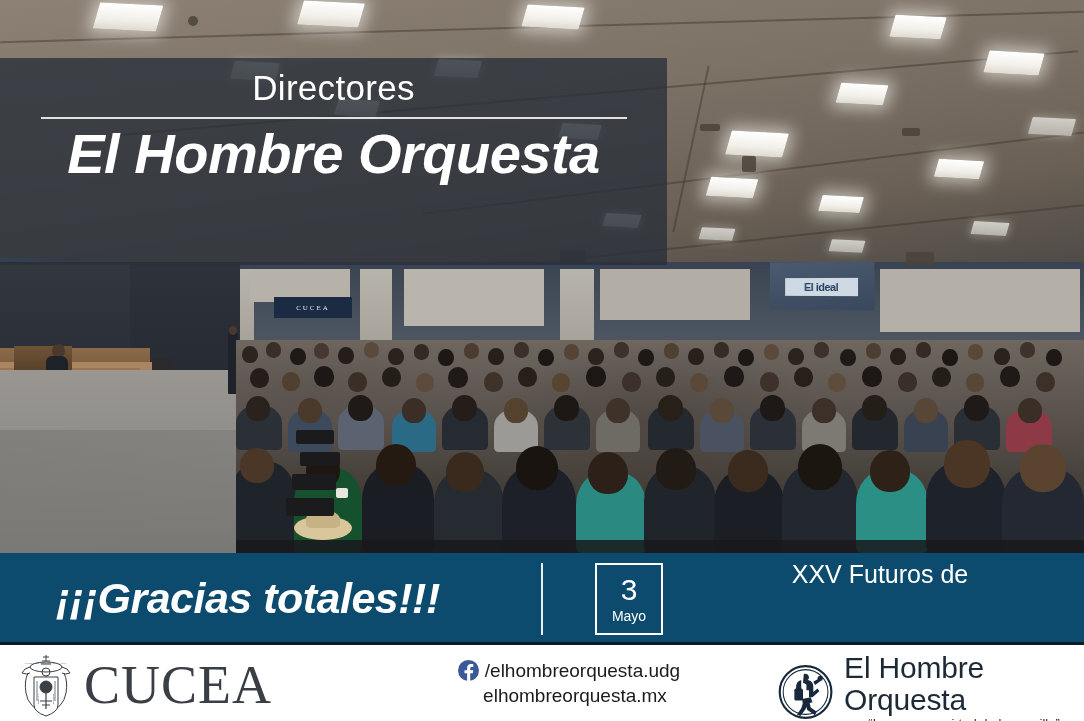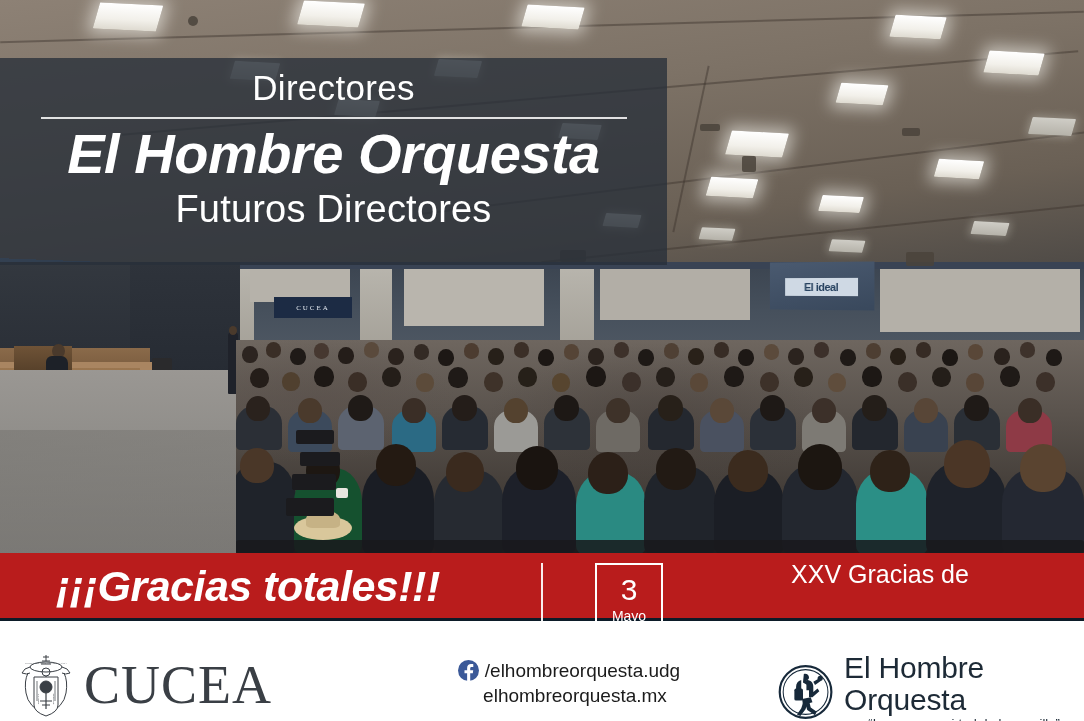--- a/index.html
+++ b/index.html
@@ -249,22 +249,22 @@
     font-size: 25px;
     font-weight: 400;
     white-space: nowrap;
     letter-spacing: -.1px;
   }
 
   
   #navy-bar {
     position: absolute;
     left: 0; top: 553px;
-    width: 1084px; height: 68px;
-    background: #b91c1c;
+    width: 1084px; height: 92px;
+    background: #0c4a6e;
     border-bottom: 3px solid #0c1b28;
     display: flex; align-items: center;
   }
   #thanks {
     position: absolute; left: 56px; top: 50%;
     transform: translateY(-50%);
     color: #ffffff;
     font-size: 43px;
     font-weight: 700;
     font-style: italic;
@@ -579,34 +579,33 @@
     <div class="seatrow" style="left:300px;top:452px;width:40px;height:14px;"></div>
     <div class="seatrow" style="left:292px;top:474px;width:44px;height:16px;"></div>
     <div class="seatrow" style="left:286px;top:498px;width:48px;height:18px;"></div>
 
   </div>
 
   <div id="title-panel">
     <div id="title-kicker">Directores</div>
     <div id="title-rule"></div>
     <div id="title-main">El Hombre Orquesta</div>
-    <div id="title-sub">Futuros Directores</div>
   </div>
 
 
   <div id="navy-bar">
     <div id="thanks">¡¡¡Gracias totales!!!</div>
   </div>
   <div id="navy-divider"></div>
   <div id="date-box">
     <div id="date-day">3</div>
     <div id="date-month">Mayo</div>
   </div>
   <div id="jornada">
-    <div>XXV Gracias de</div>
+    <div>XXV Futuros de</div>
   </div>
 
   <div id="footer">
 
     <div id="cucea-logo">
       <svg width="60" height="64" viewBox="0 0 60 64">
         <g fill="none" stroke="#3a3f45" stroke-width="1">
           <path d="M30 2 l0 6 M27 4 h6 M26 8 h8 M25 11 h10"></path>
           <ellipse cx="30" cy="14" rx="16" ry="5"></ellipse>
           <path d="M14 14 q-6 1 -8 6 q5 2 8 0"></path>

